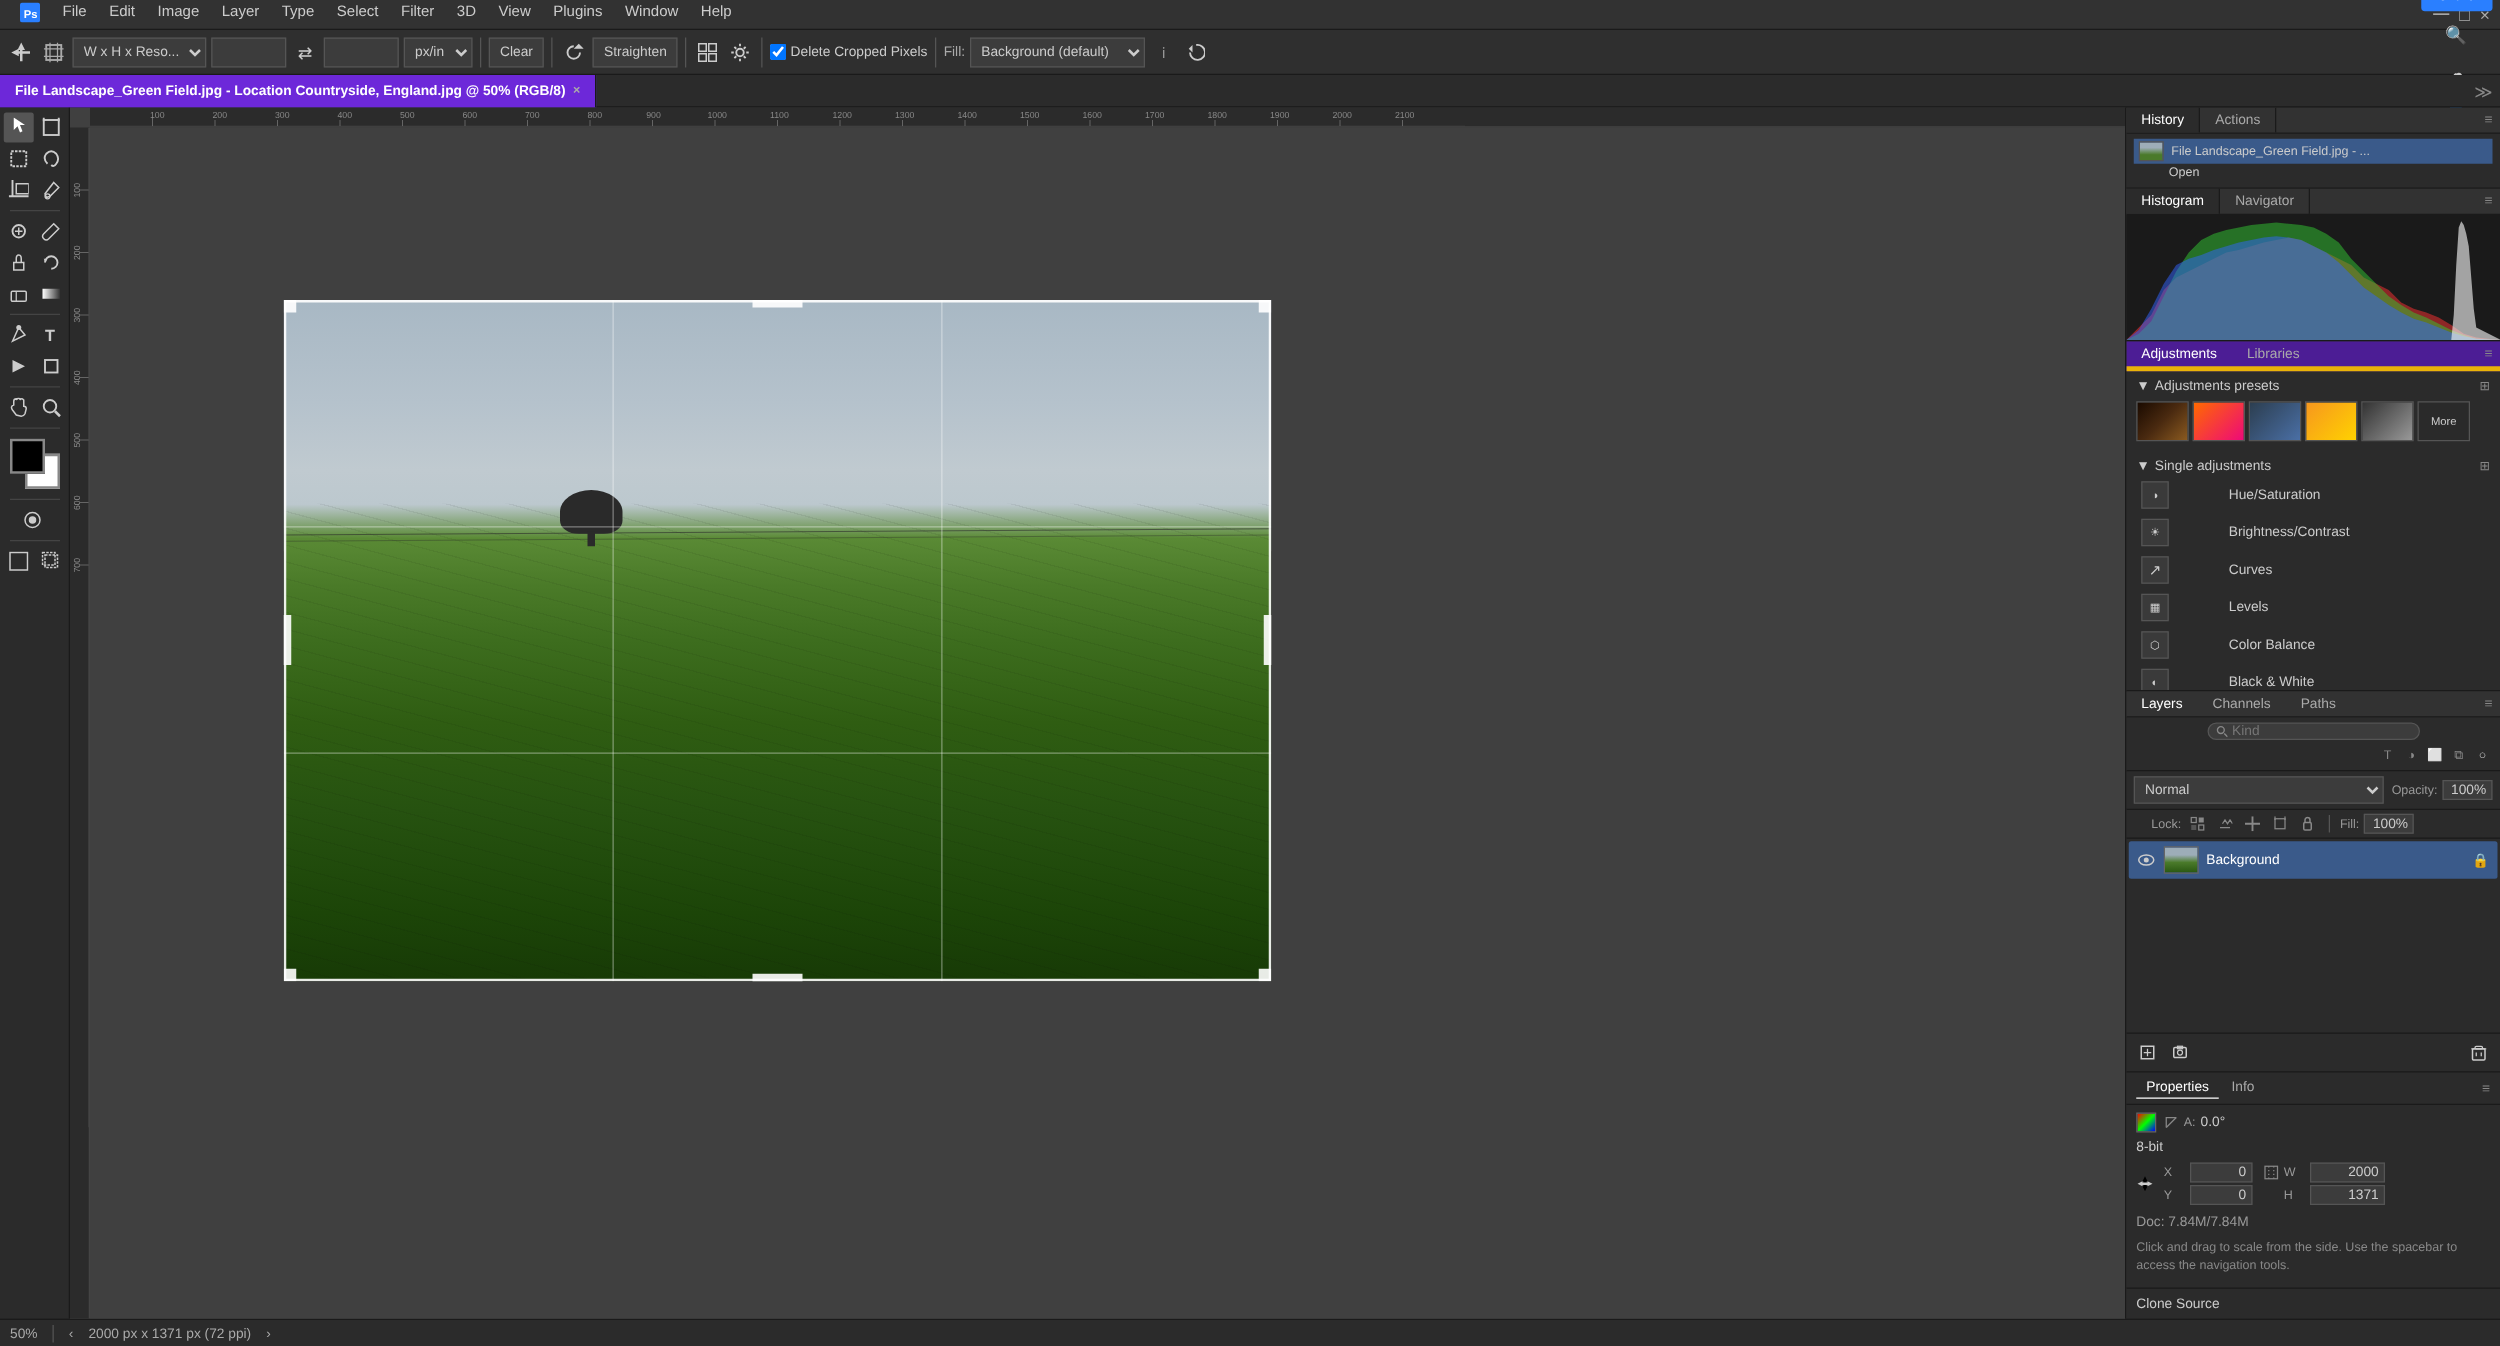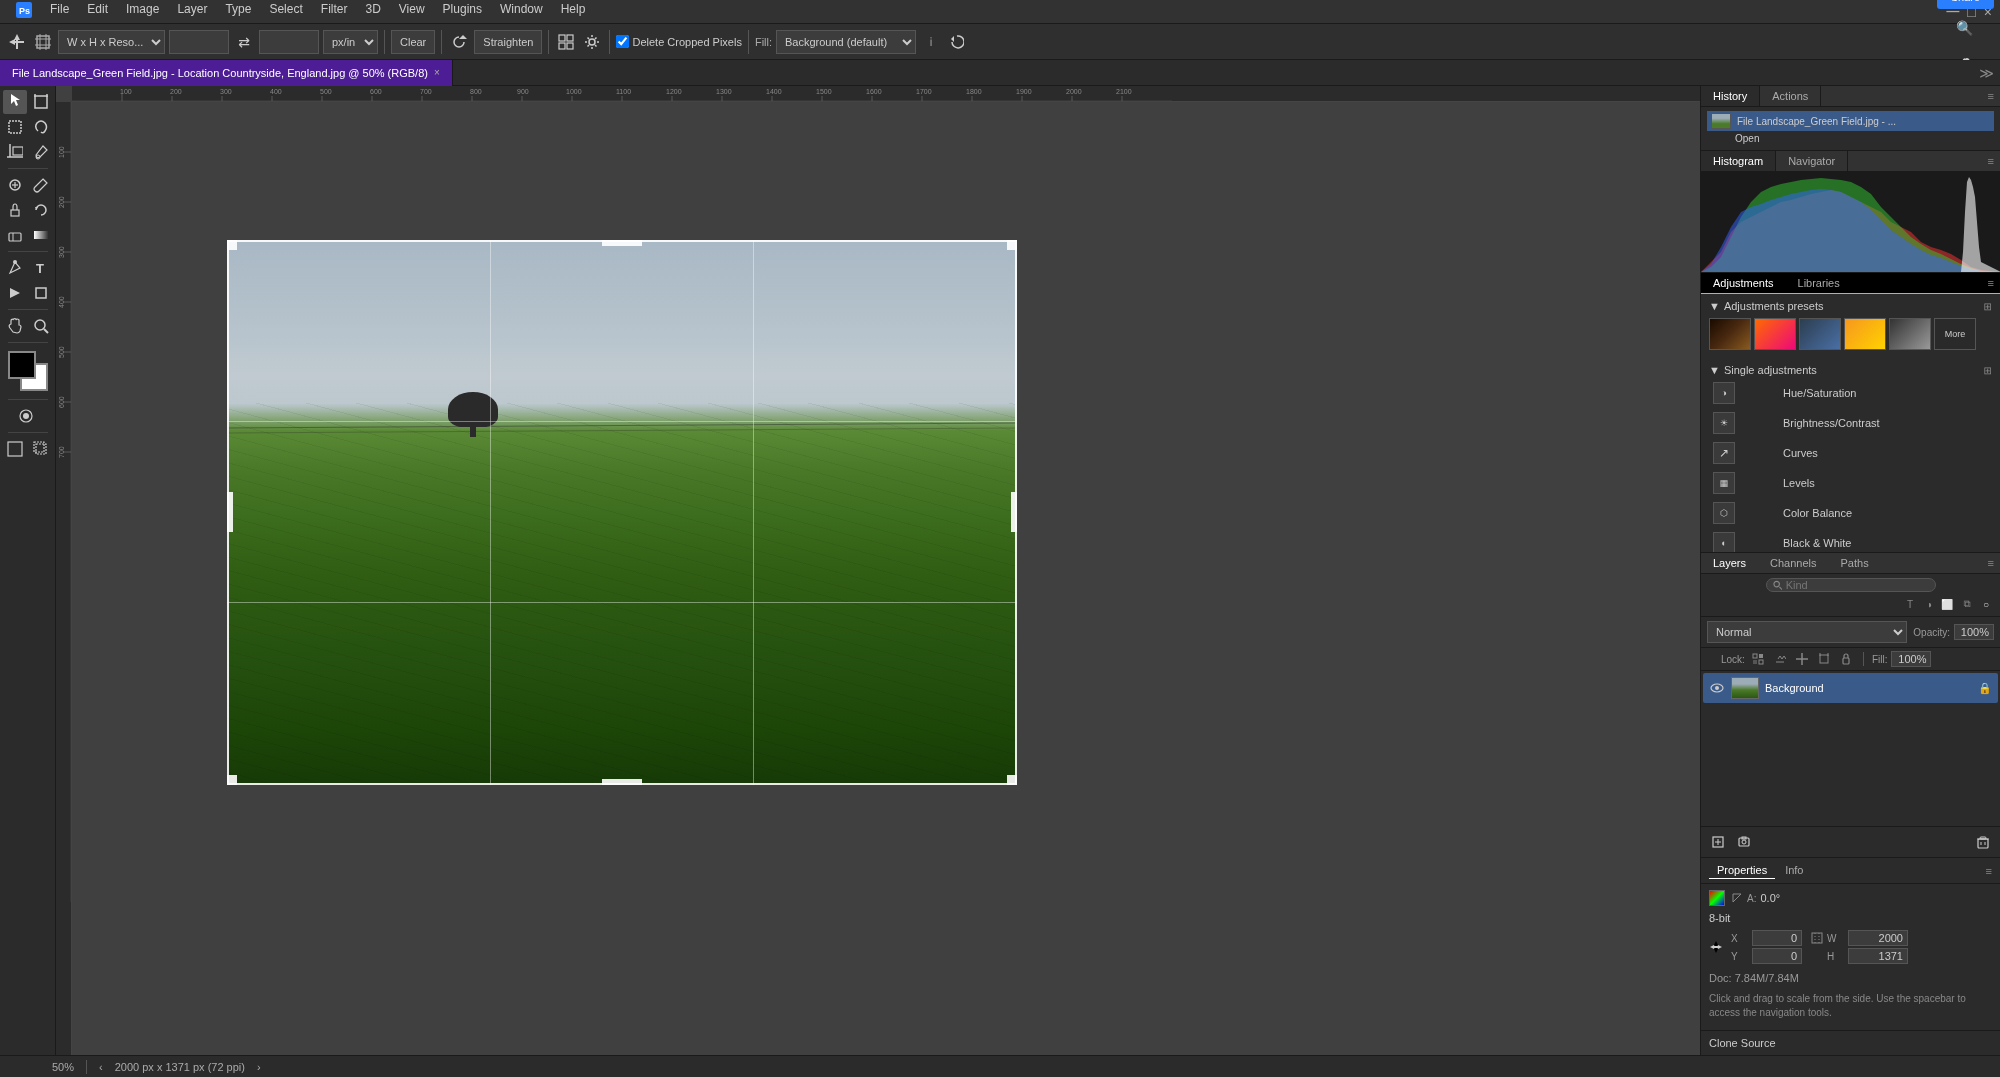--- a/index.html
+++ b/index.html
@@ -113,21 +113,21 @@
       border-right: 1px solid #1a1a1a;
       padding: 0 12px;
       height: 26px;
       display: flex;
       align-items: center;
       gap: 6px;
       font-size: 11px;
       color: #ccc;
       cursor: pointer;
     }
-    .doc-tab.active { background: #4c1d95; color: #fff; }
+    .doc-tab.active { background: #6d28d9; color: #fff; font-weight: bold; }
     .doc-tab-close { color: #aaa; cursor: pointer; font-size: 10px; }
 
     
     .main-area {
       display: flex;
       flex: 1;
       overflow: hidden;
     }
 
     
@@ -329,22 +329,22 @@
       overflow: hidden;
     }
 
     
     .adj-panel {
       border-bottom: 1px solid #1a1a1a;
       flex-shrink: 0;
     }
     .adj-panel-tabs {
       display: flex;
-      background: #000000;
-      border-bottom: 1px solid #eab308;
+      background: #4c1d95;
+      border-bottom: 4px solid #eab308;
     }
     .adj-panel-tab {
       padding: 4px 12px;
       font-size: 11px;
       color: #aaa;
       cursor: pointer;
     }
     .adj-panel-tab.active { color: #fff; }
     .adj-section {
       padding: 4px 8px;
@@ -1401,18 +1401,18 @@
     </div>
 
     <div class="clone-source-panel">
       <span>Clone Source</span>
     </div>
 
   </div>
 </div>
 
 <div class="status-bar">
-  <span style="cursor:pointer;margin-left:44px;">50%</span>
+  <span style="cursor:pointer;">50%</span>
   <div class="status-sep"></div>
   <span style="cursor:pointer;">‹</span>
   <span>2000 px x 1371 px (72 ppi)</span>
   <span style="cursor:pointer;">›</span>
 </div>
 
 </body></html>

